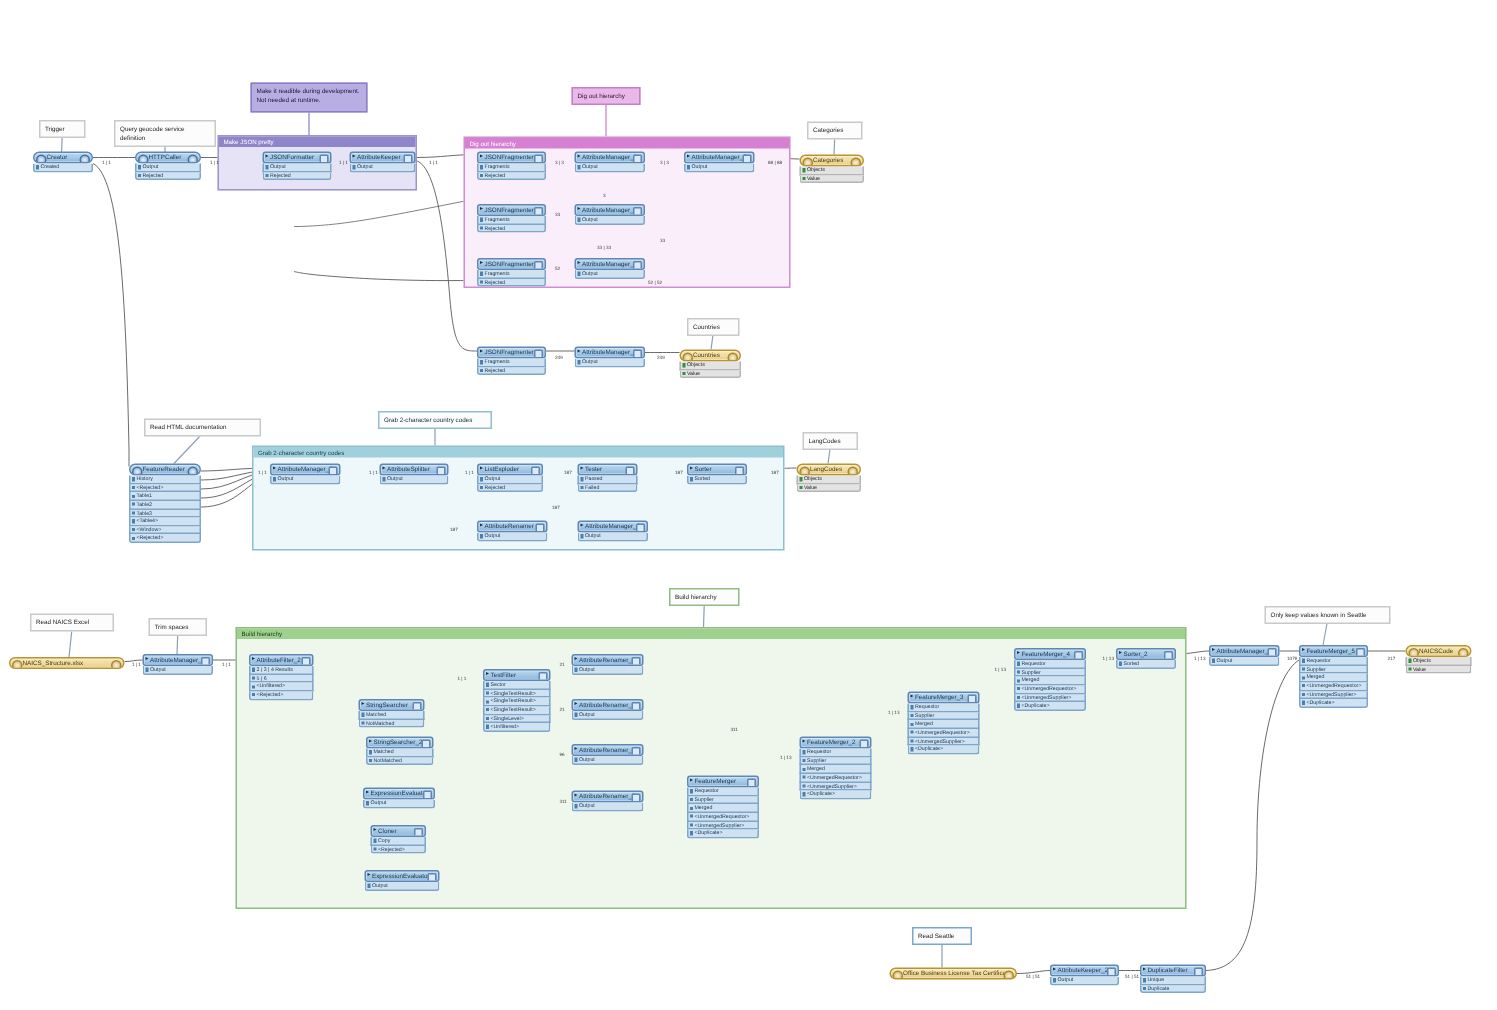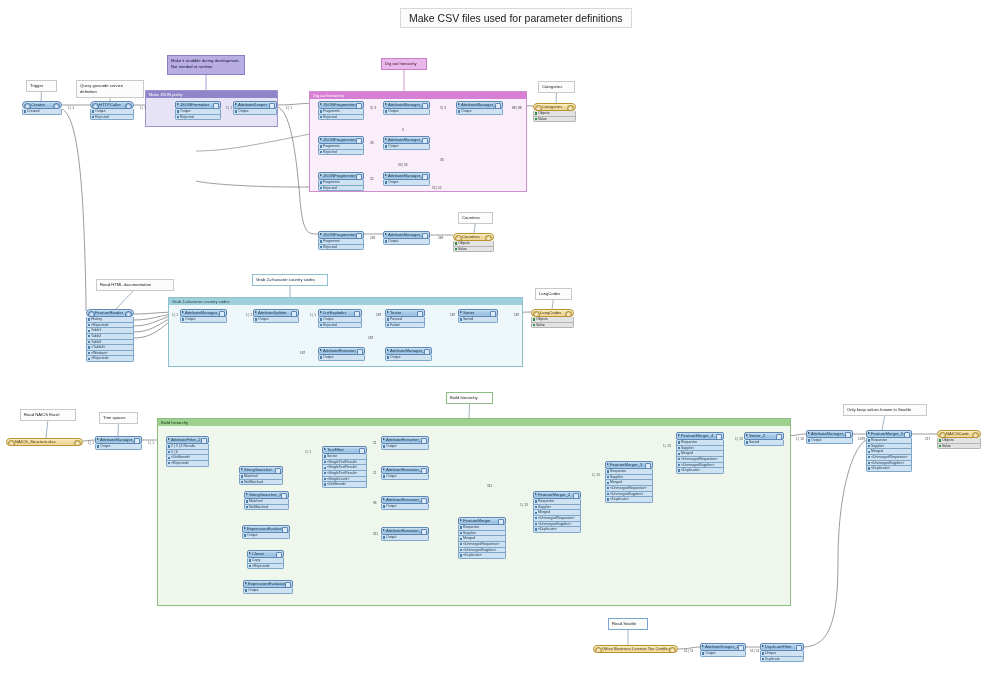--- a/index.html
+++ b/index.html
@@ -170,21 +170,20 @@
       <path d="M135,289 L116,309" stroke="#8aa0b4" stroke-width="0.8" fill="none"></path>
       <path d="M290,284 L290,297" stroke="#8aa0b4" stroke-width="0.8" fill="none"></path>
       <path d="M553.5,298 L552,309" stroke="#8aa0b4" stroke-width="0.8" fill="none"></path>
       <path d="M469.5,403 L469,418" stroke="#8aa0b4" stroke-width="0.8" fill="none"></path>
       <path d="M48,419 L46,438" stroke="#8aa0b4" stroke-width="0.8" fill="none"></path>
       <path d="M118.5,422 L118,436" stroke="#8aa0b4" stroke-width="0.8" fill="none"></path>
       <path d="M885,414 L882,430" stroke="#8aa0b4" stroke-width="0.8" fill="none"></path>
       <path d="M628,629 L628,645" stroke="#8aa0b4" stroke-width="0.8" fill="none"></path>
     </svg>
 
-<div class="title" style="left: 400px; top: 8px;">Make CSV files used for parameter definitions</div>
     <div class="group g-purple" style="left: 145px; top: 90px; width: 133px; height: 37px;">
       <div class="ghead">Make JSON pretty</div>
     </div>
     <div class="group g-pink" style="left: 309px; top: 91px; width: 218px; height: 101px;">
       <div class="ghead">Dig out hierarchy</div>
     </div>
     <div class="group g-cyan" style="left: 168px; top: 297px; width: 355px; height: 70px;">
       <div class="ghead">Grab 2-character country codes</div>
     </div>
     <div class="group g-green" style="left: 157px; top: 418px; width: 634px; height: 188px;">

